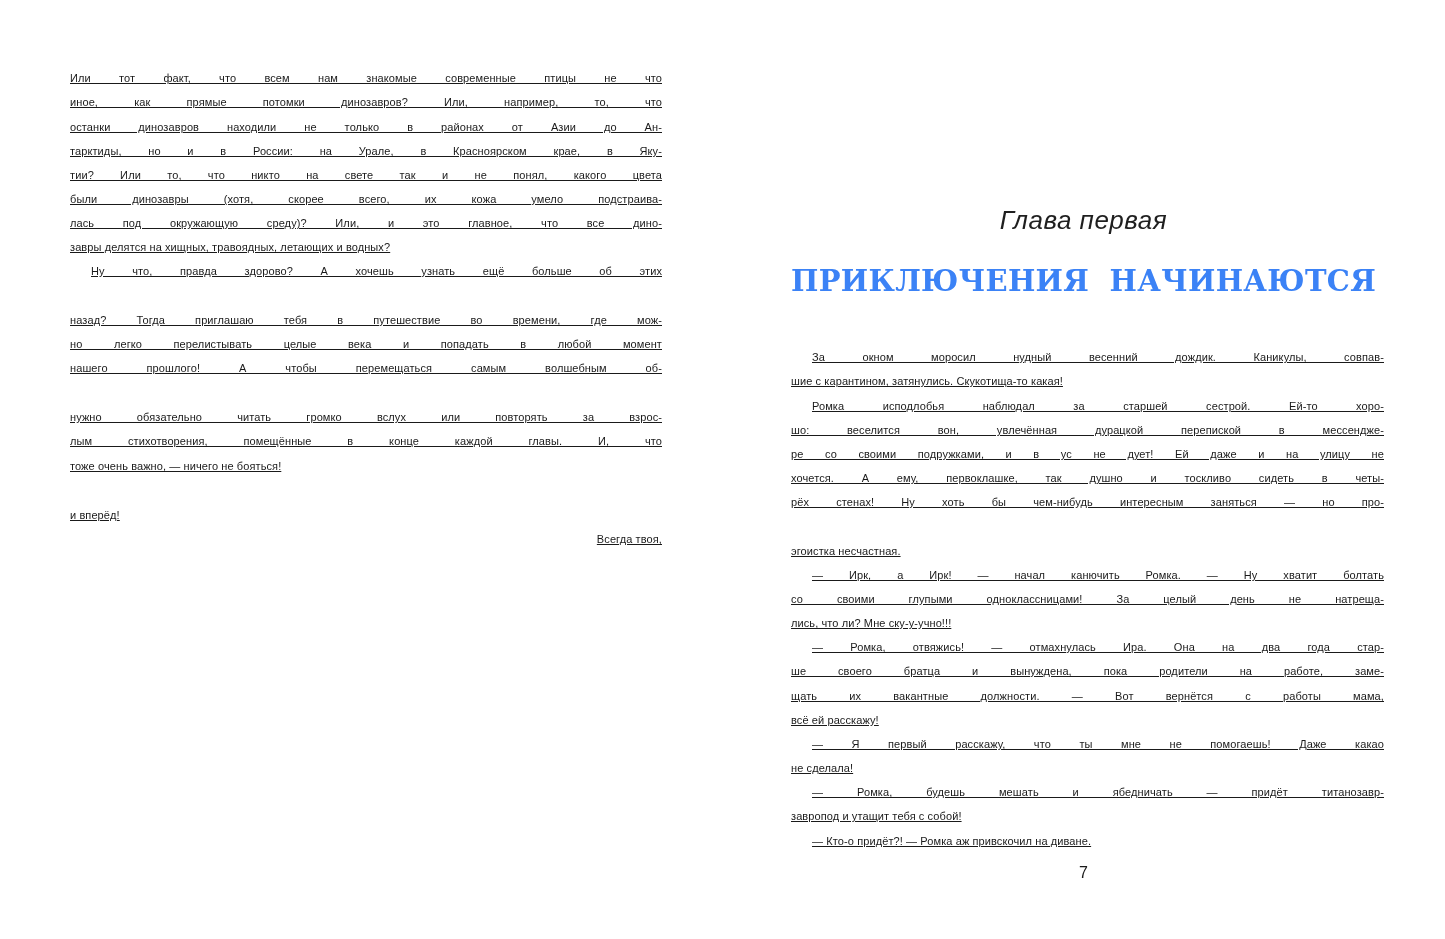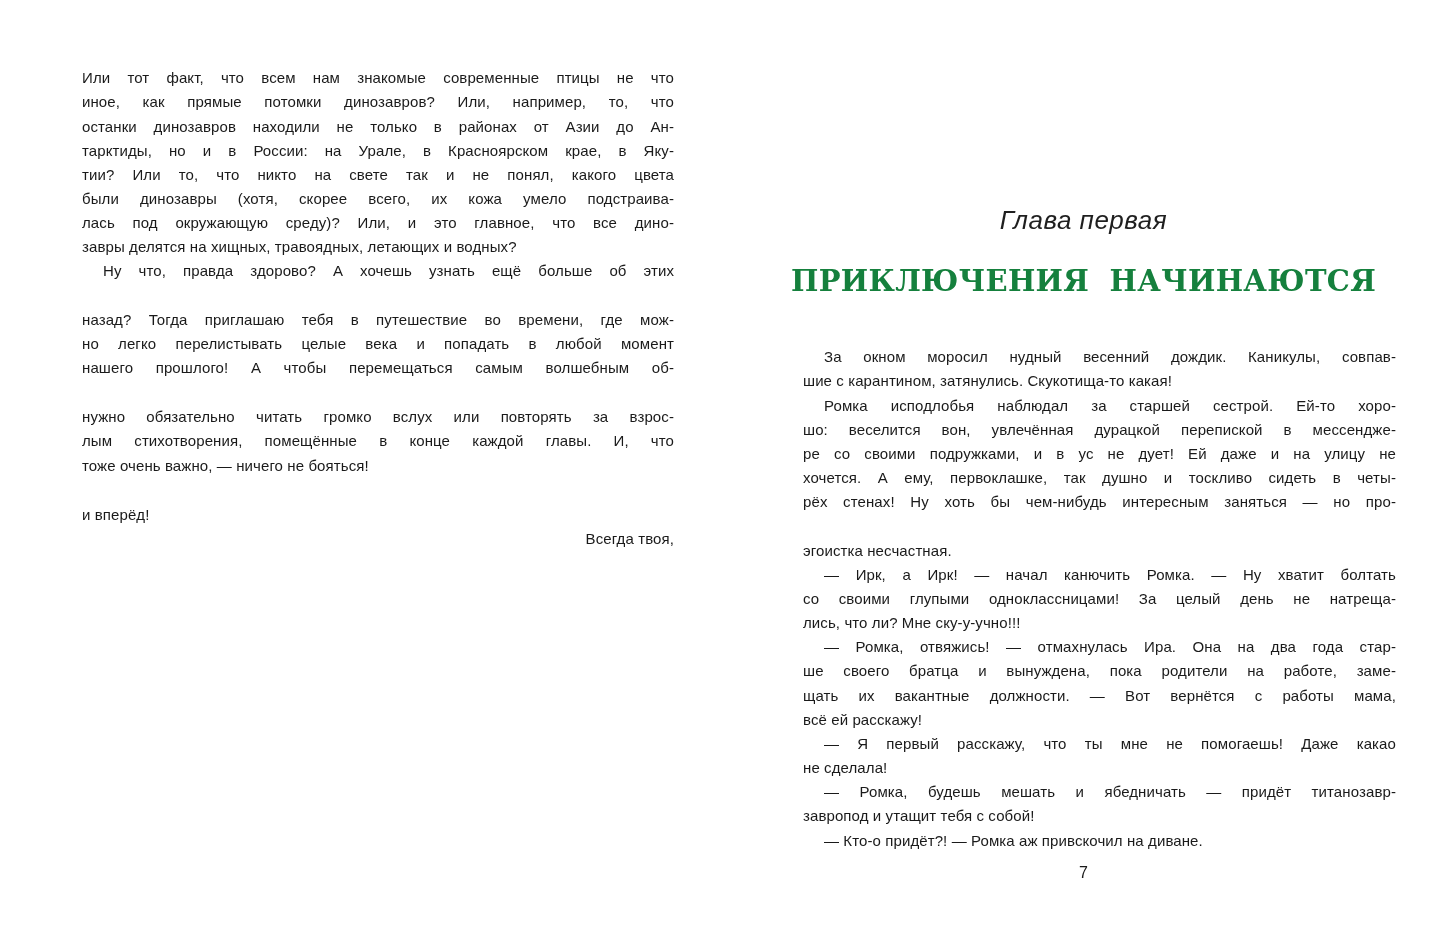--- a/index.html
+++ b/index.html
@@ -4,36 +4,37 @@
 <style>
   html, body { margin: 0; padding: 0; }
   body {
     width: 1445px; height: 939px; background: #ffffff; position: relative; overflow: hidden;
     font-family: "Liberation Sans", "DejaVu Sans", sans-serif; color: #1a1a1a;
   }
   .page { position: absolute; top: 0; height: 939px; }
   .page-left { left: 66px; width: 592px; }
   .page-right { left: 787px; width: 593px; }
   .line {
-    position: absolute; left: 16px; width: 100%;
-    font-size: 15px; line-height: 20px; height: 20px;
+    position: absolute; left: 4px; width: 100%;
+    font-size: 11px; line-height: 20px; height: 20px;
     white-space: nowrap; text-align: justify; text-align-last: justify;
     letter-spacing: 0.1px;
+    text-decoration: underline;
   }
   .line.last { text-align-last: left; }
   .line.indent { padding-left: 21px; box-sizing: border-box; }
   .line.right { text-align: center; text-align-last: right; }
   .chapter-label {
     position: absolute; left: 0; width: 100%; top: 204px; text-align: center;
     font-style: italic; font-size: 26px; line-height: 32px; color: #1f1f1f; letter-spacing: 0.5px;
   }
   .chapter-title {
     position: absolute; left: 0; width: 100%; top: 262px; text-align: center;
     font-family: "DejaVu Serif", "Liberation Serif", serif; font-weight: bold;
-    font-size: 29px; line-height: 38px; color: #15803d; word-spacing: 10px; letter-spacing: 0.3px;
+    font-size: 29px; line-height: 38px; color: #3b82f6; word-spacing: 10px; letter-spacing: 0.3px;
   }
   .page-number {
     position: absolute; left: 0; width: 100%; top: 863px; text-align: center;
     font-size: 16px; line-height: 20px;
   }
 </style>
 </head>
 <body>
 
 <div class="page page-left">

